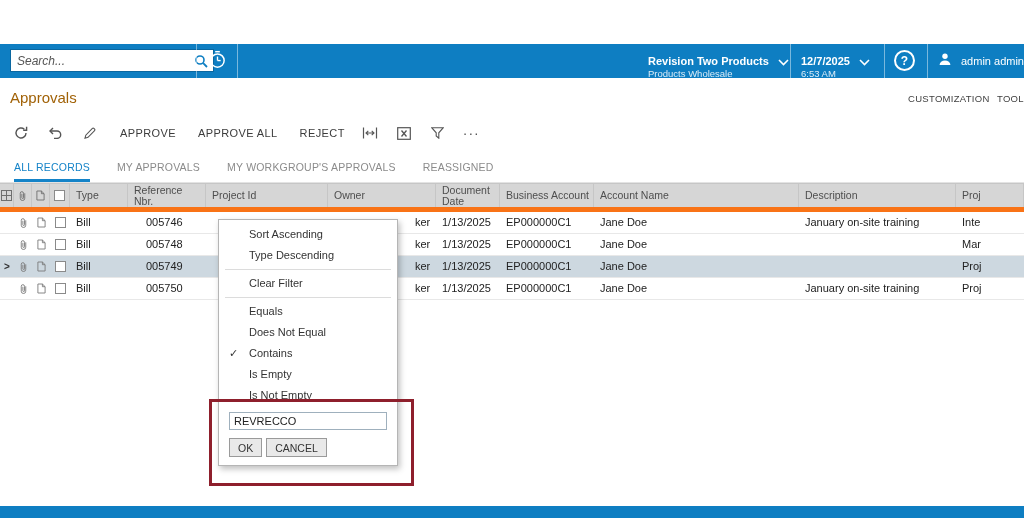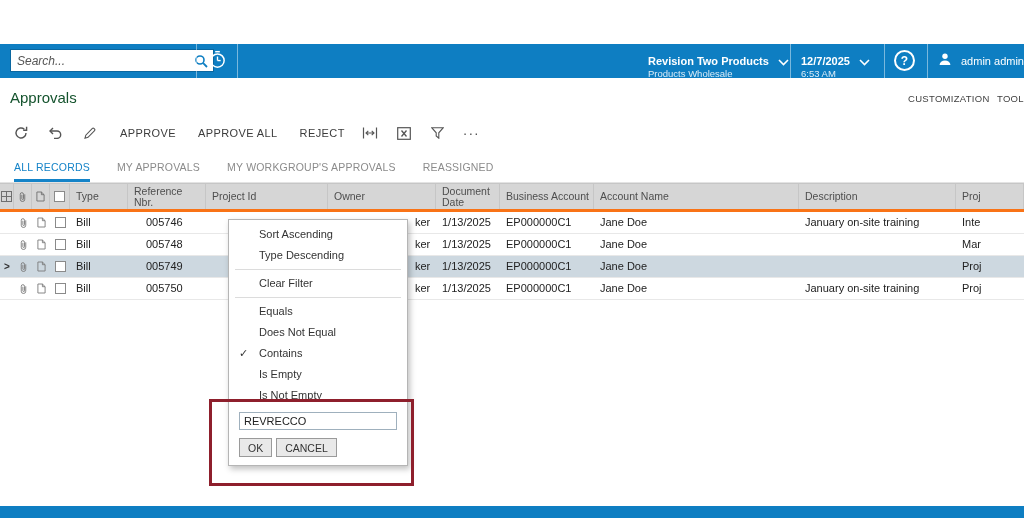--- a/index.html
+++ b/index.html
@@ -18,55 +18,55 @@
   .topbar-sep { position: absolute; top: 0; width: 1px; height: 34px; background: rgba(255,255,255,0.45); }
   .timer-btn { position: absolute; left: 197px; top: 0; width: 40px; height: 34px; display: flex; align-items: center; justify-content: center; cursor: pointer; }
   .tb-group { position: absolute; top: 0; height: 34px; display: flex; align-items: center; gap: 9px; color: #fff; cursor: pointer; }
   .two-line { display: flex; flex-direction: column; justify-content: center; }
   .tb-line1 { font-size: 11px; font-weight: bold; line-height: 13px; white-space: nowrap; margin-top: 12px; }
   .tb-line2 { font-size: 9.5px; color: #dcecf7; line-height: 11px; white-space: nowrap; }
   .help-btn { position: absolute; left: 894px; top: 6px; width: 21px; height: 21px; border: 2px solid #fff; border-radius: 50%; color: #fff; font-size: 12px; font-weight: bold; display: flex; align-items: center; justify-content: center; cursor: pointer; }
   .user-name { font-size: 11px; color: #fff; white-space: nowrap; }
 
   
-  .page-title { position: absolute; left: 10px; top: 89px; font-size: 15px; color: #14532d; }
+  .page-title { position: absolute; left: 10px; top: 89px; font-size: 15px; color: #a16207; }
   .hdr-link { position: absolute; top: 93px; font-size: 9.5px; color: #3f3f3f; letter-spacing: .3px; cursor: pointer; white-space: nowrap; }
 
   
   .toolbar { position: absolute; left: 8px; top: 121px; height: 24px; display: flex; align-items: center; }
   .tb-icon-btn { width: 26px; height: 24px; display: flex; align-items: center; justify-content: center; margin-right: 8px; cursor: pointer; color: #555; }
   .tb-text-btn { font-size: 11px; color: #3c3c3c; letter-spacing: .4px; margin: 0 12px 0 10px; cursor: pointer; white-space: nowrap; }
   .tb-ellipsis { font-size: 14px; color: #555; letter-spacing: 1px; margin-left: 4px; cursor: pointer; }
 
   
   .tabs { position: absolute; left: 0; top: 152px; width: 1024px; height: 31px; display: flex; padding-left: 14px; border-bottom: 1px solid #e3e3e3; }
   .tab { position: relative; height: 100%; display: flex; align-items: center; margin-right: 27px; font-size: 10.5px; color: #8b8b8b; letter-spacing: .2px; cursor: pointer; white-space: nowrap; }
   .tab.active { color: #1483c8; }
   .tab.active::after { content: ""; position: absolute; left: 0; right: 0; bottom: 0; height: 3px; background: #1483c8; }
 
   
   .grid { position: absolute; left: 0; top: 183px; width: 1024px; }
-  .grid-header { display: flex; height: 29px; background: #d6d6d6; border-top: 1px solid #c6c6c6; border-bottom: 3px solid #f97316; }
+  .grid-header { display: flex; height: 29px; background: #d6d6d6; border-top: 1px solid #c6c6c6; border-bottom: 5px solid #f97316; }
   .hcell { font-size: 10.5px; color: #4e4e4e; display: flex; align-items: center; padding: 0 3px 0 6px; border-right: 1px solid #c6c6c6; line-height: 11px; overflow: hidden; cursor: pointer; }
   .hcell.icon { justify-content: center; padding: 0; }
   .grid-row { display: flex; height: 22px; background: #fff; border-bottom: 1px solid #e8e8e8; cursor: pointer; }
   .grid-row.selected { background: #cdd8e0; }
   .cell { font-size: 11px; color: #222; line-height: 21px; padding: 0 3px 0 6px; white-space: nowrap; overflow: hidden; }
   .cell.icon { display: flex; align-items: center; justify-content: center; padding: 0; }
   .cell.gutter { display: flex; align-items: center; justify-content: center; padding: 0; font-size: 10px; font-weight: bold; color: #333; }
   .cell.owner-frag { padding-left: 87px; }
   .cell.ref { padding-left: 18px; }
   .checkbox { width: 11px; height: 11px; border: 1px solid #8a8a8a; background: #fff; display: inline-block; }
 
   .w-gutter{width:14px}.w-clip{width:18px}.w-note{width:18px}.w-chk{width:20px}
   .w-type{width:58px}.w-ref{width:78px}.w-proj{width:122px}.w-owner{width:108px}
   .w-date{width:64px}.w-ba{width:94px}.w-an{width:205px}.w-desc{width:157px}.w-proj2{width:68px}
 
   
-  .filter-menu { position: absolute; left: 228px; top: 219px; width: 180px; background: #fff; border: 1px solid #b5b5b5; box-shadow: 2px 3px 6px rgba(0,0,0,0.25); padding: 4px 0 8px; z-index: 5; }
+  .filter-menu { position: absolute; left: 218px; top: 219px; width: 180px; background: #fff; border: 1px solid #b5b5b5; box-shadow: 2px 3px 6px rgba(0,0,0,0.25); padding: 4px 0 8px; z-index: 5; }
   .menu-item { position: relative; height: 21px; line-height: 21px; font-size: 11px; color: #333; padding-left: 30px; cursor: pointer; white-space: nowrap; }
   .menu-check { position: absolute; left: 10px; top: 0; font-size: 11px; color: #333; }
   .menu-sep { height: 1px; background: #dcdcdc; margin: 3px 6px; }
   .menu-input { display: block; margin: 6px 10px 0; width: 158px; height: 18px; border: 1px solid #9fb0bd; font: 11px "Liberation Sans", sans-serif; color: #222; padding: 0 4px; outline: none; }
   .menu-buttons { display: flex; justify-content: flex-start; gap: 4px; margin: 8px 10px 0; }
   .menu-btn { height: 19px; font: 10.5px "Liberation Sans", sans-serif; color: #333; background: #e9e9e9; border: 1px solid #9a9a9a; padding: 0 8px; cursor: pointer; }
 
   
   .annotation { position: absolute; left: 209px; top: 399px; width: 205px; height: 87px; border: 3px solid #8e1f2c; z-index: 6; pointer-events: none; }
 

